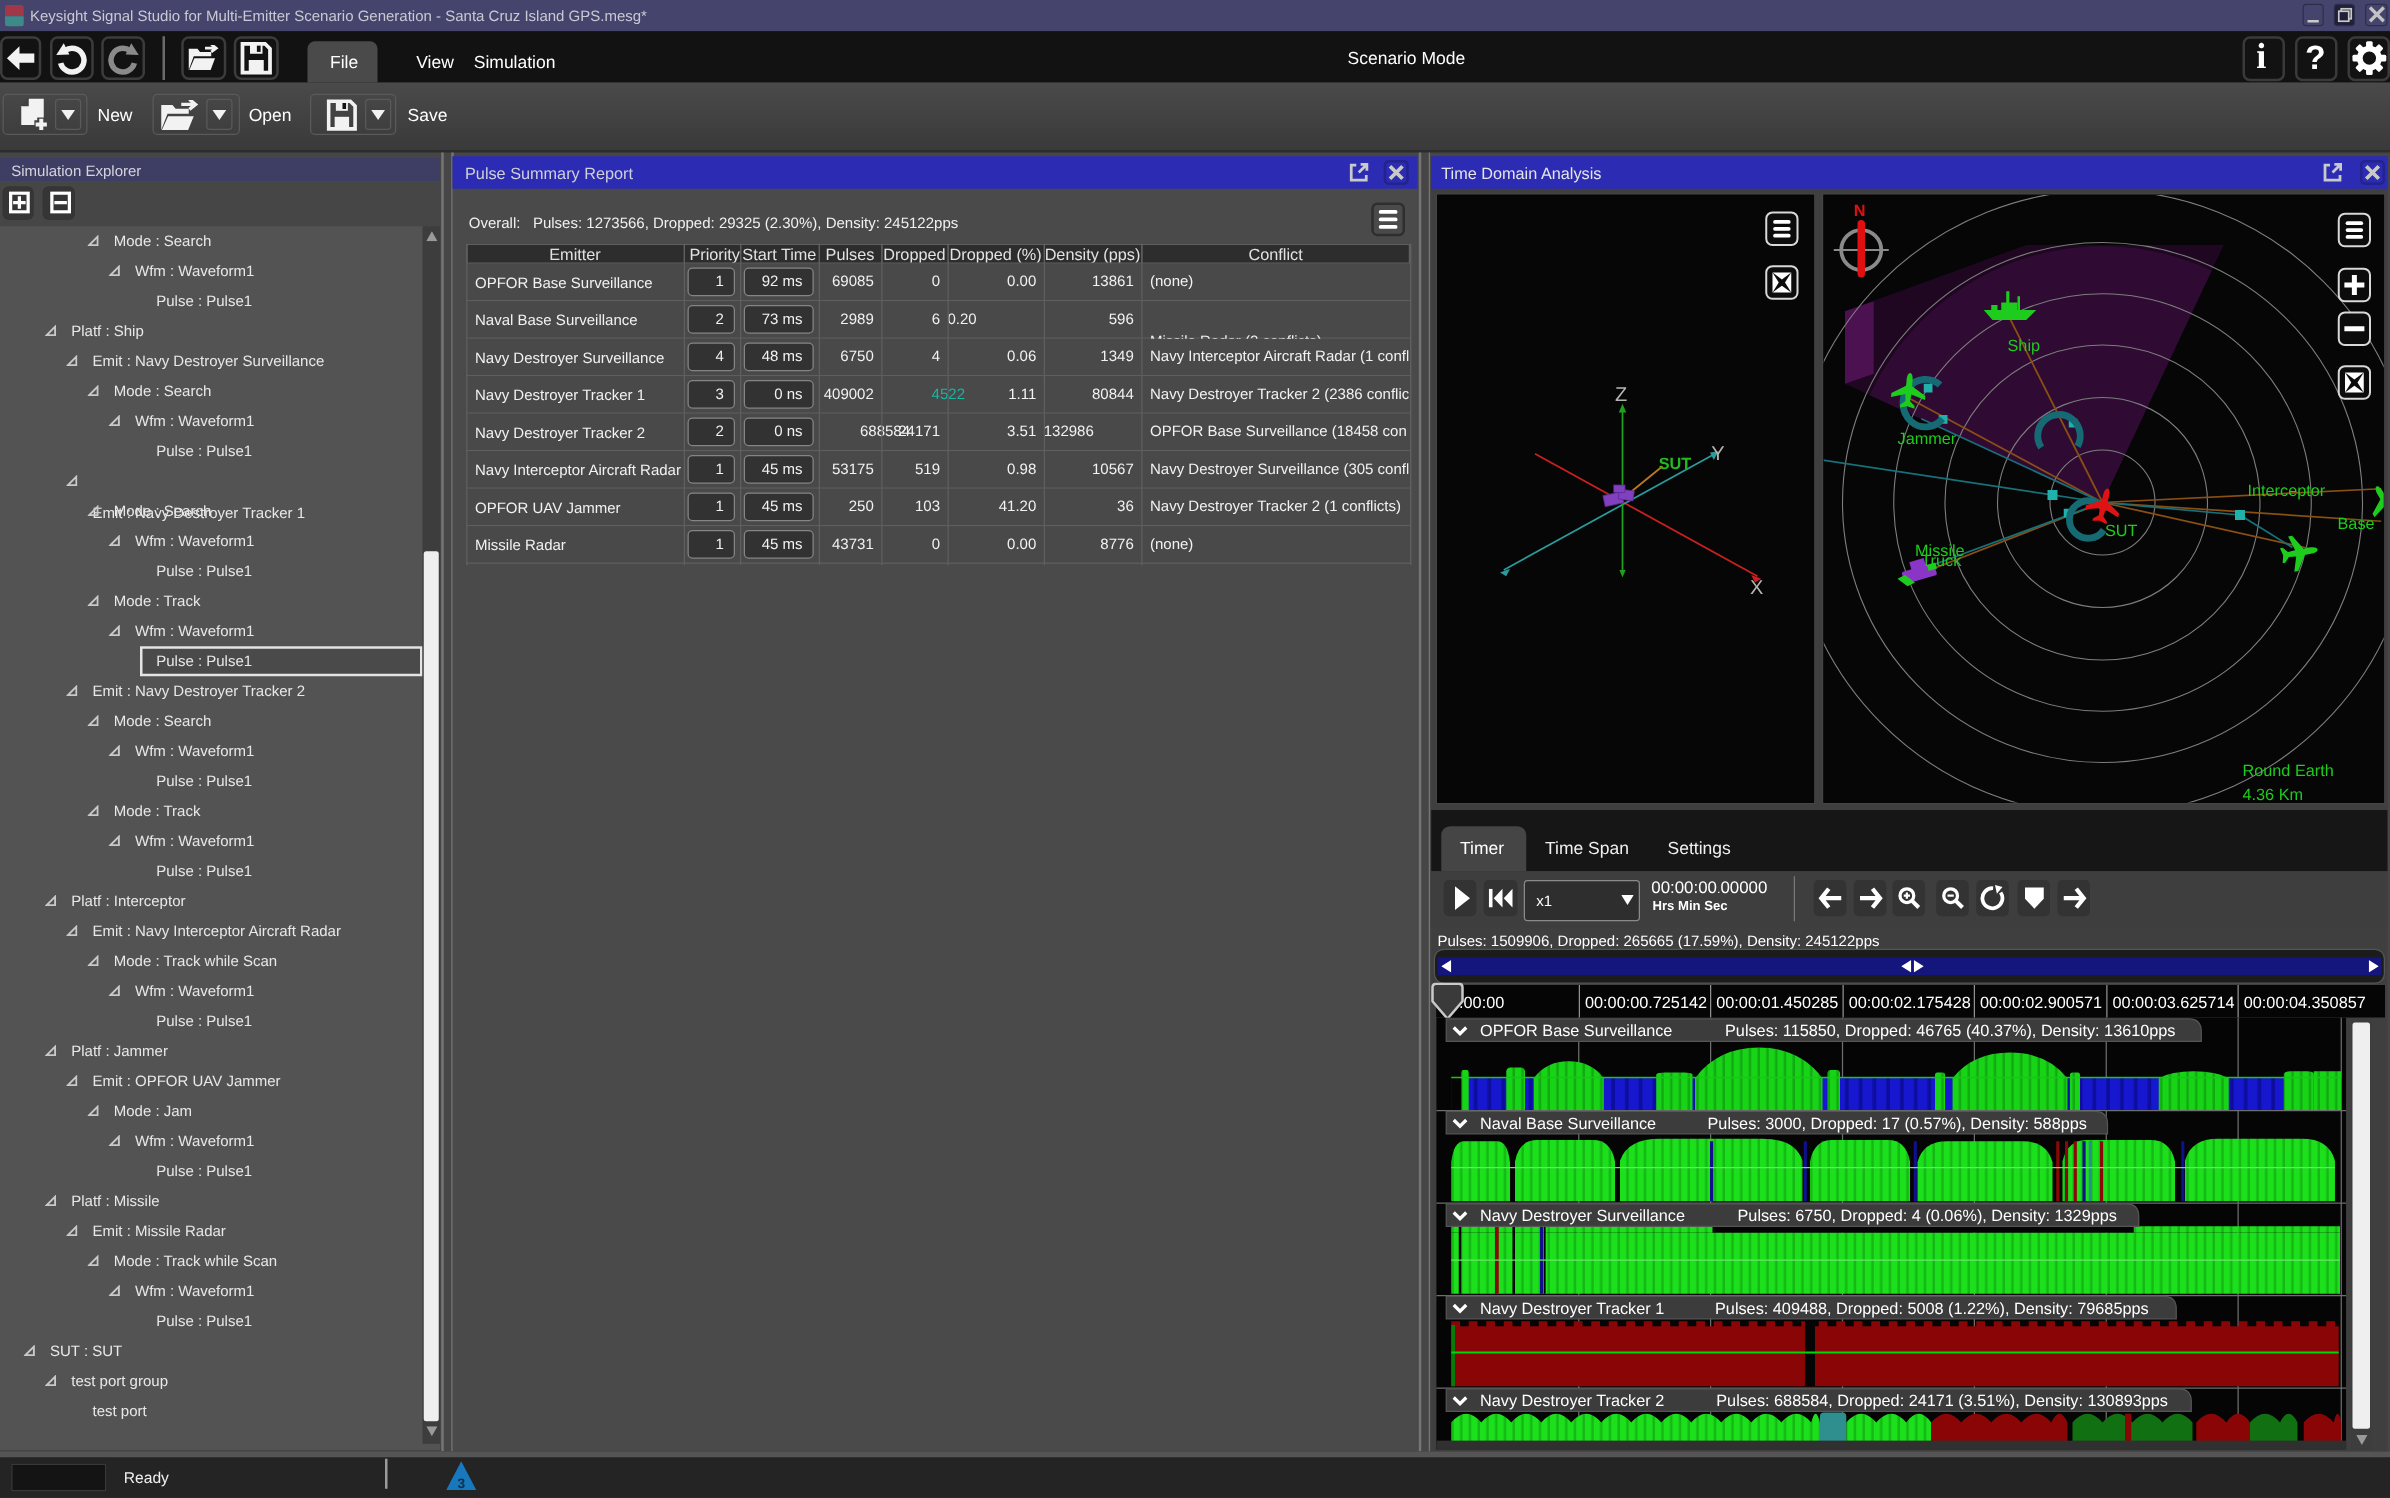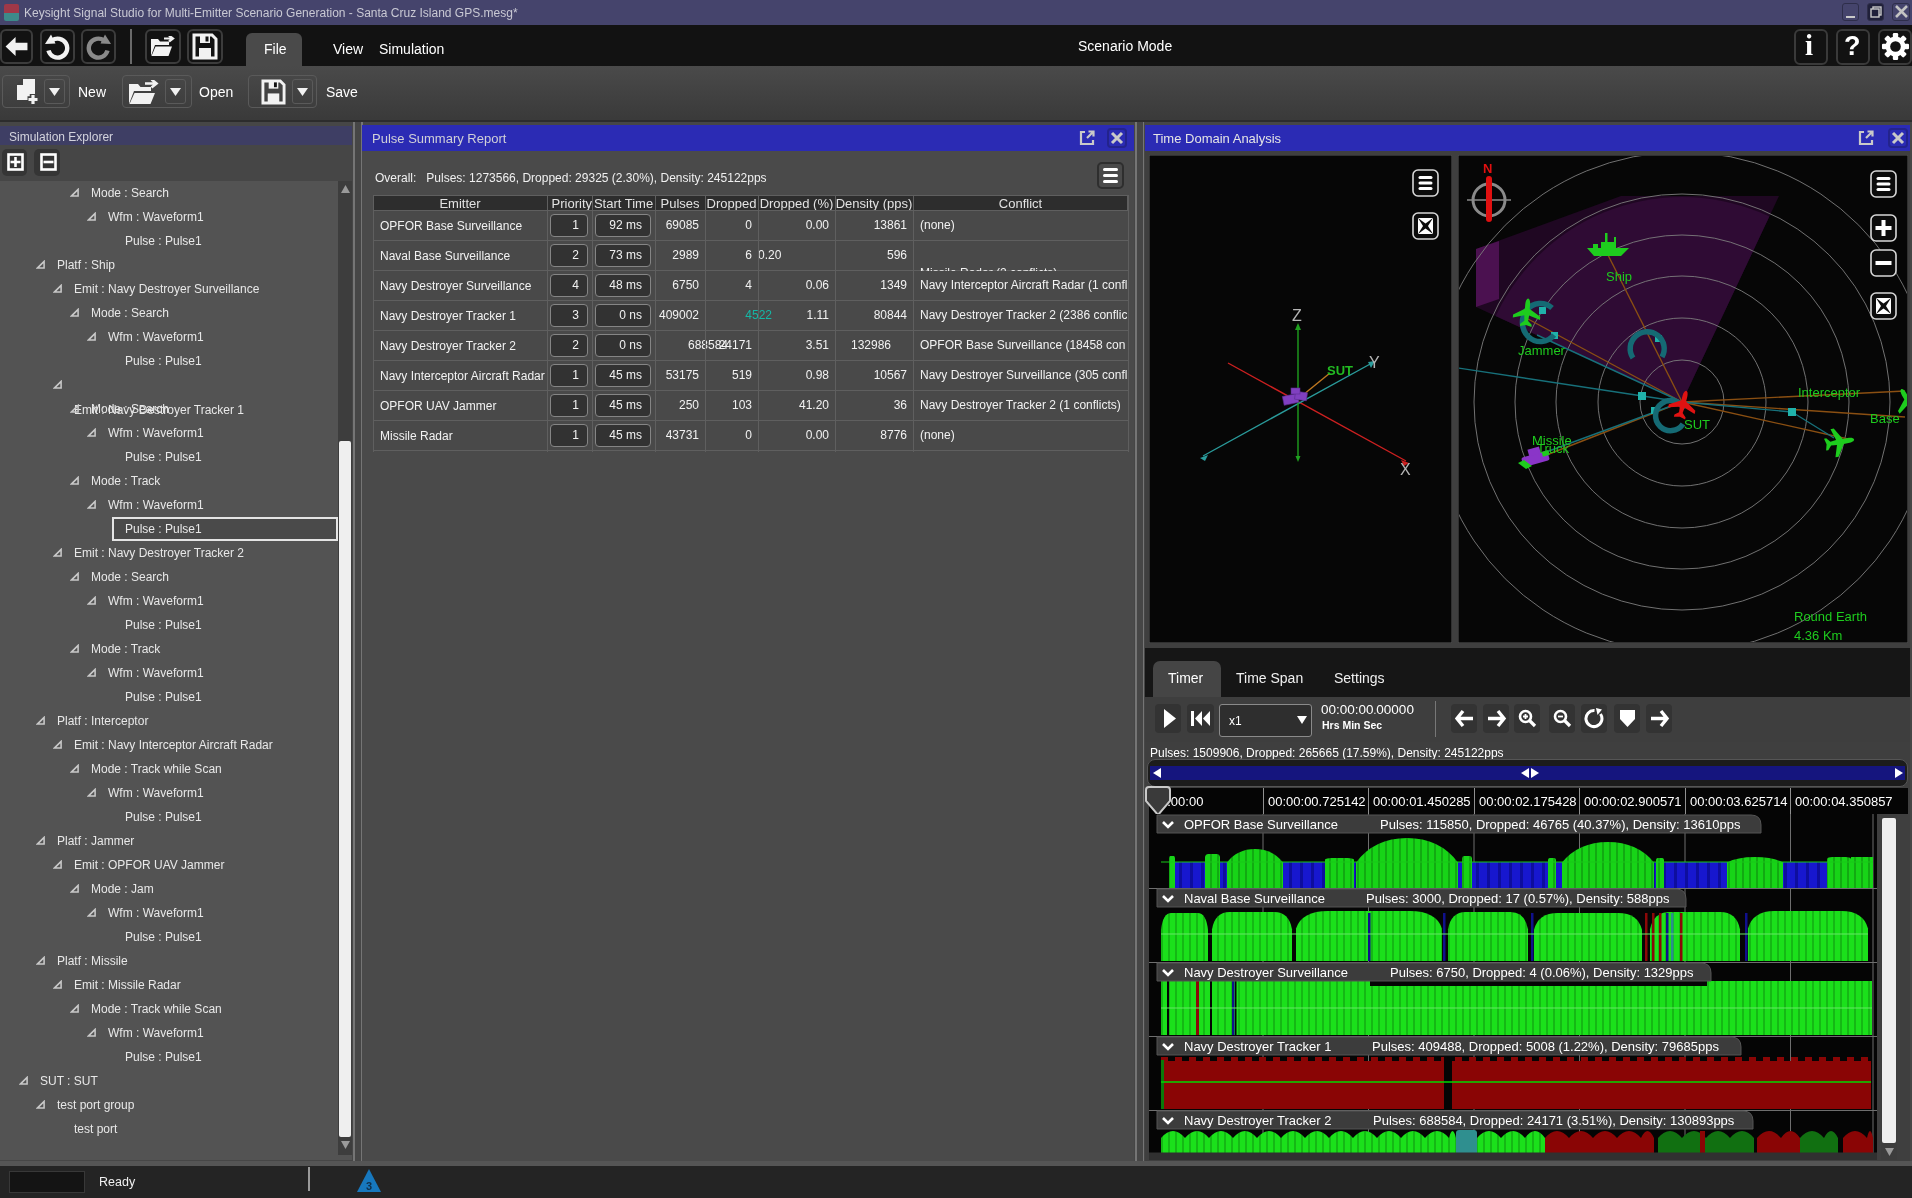--- a/index.html
+++ b/index.html
@@ -361,21 +361,21 @@
 <div class="abs" style="left:758px;top:308px;width:71px;color:#f2f2f2;font-size:12px;text-align:right;">1.11</div>
 <div class="abs" style="left:835px;top:308px;width:72px;color:#f2f2f2;font-size:12px;text-align:right;">80844</div>
 <div class="abs" style="left:920px;top:308px;width:207px;color:#f2f2f2;font-size:12px;white-space:nowrap;overflow:hidden;">Navy Destroyer Tracker 2 (2386 conflic</div>
 <div class="abs" style="left:373px;top:331px;width:755px;height:30px;background:#494949;border-bottom:1px solid #5f5f5f;"></div>
 <div class="abs" style="left:380px;top:339px;color:#f2f2f2;font-size:12px;white-space:nowrap;">Navy Destroyer Tracker 2</div>
 <div class="abs" style="left:550px;top:334px;width:38px;height:23px;background:#323232;border:1px solid #858585;border-radius:4px;color:#f2f2f2;font-size:12px;text-align:right;line-height:21px;padding-right:8px;">2</div>
 <div class="abs" style="left:595px;top:334px;width:56px;height:23px;background:#323232;border:1px solid #858585;border-radius:4px;color:#f2f2f2;font-size:12px;text-align:right;line-height:21px;padding-right:8px;">0 ns</div>
 <div class="abs" style="left:655px;top:338px;width:44px;color:#f2f2f2;font-size:12px;text-align:right;padding-left:33px;">688584</div>
 <div class="abs" style="left:705px;top:338px;width:47px;color:#f2f2f2;font-size:12px;text-align:right;">24171</div>
 <div class="abs" style="left:758px;top:338px;width:71px;color:#f2f2f2;font-size:12px;text-align:right;">3.51</div>
-<div class="abs" style="left:835px;top:338px;width:72px;color:#f2f2f2;font-size:12px;text-align:center;">132986</div>
+<div class="abs" style="left:835px;top:338px;width:72px;color:#f2f2f2;font-size:12px;text-align:left;">132986</div>
 <div class="abs" style="left:920px;top:338px;width:207px;color:#f2f2f2;font-size:12px;white-space:nowrap;overflow:hidden;">OPFOR Base Surveillance (18458 con</div>
 <div class="abs" style="left:373px;top:361px;width:755px;height:30px;background:#494949;border-bottom:1px solid #5f5f5f;"></div>
 <div class="abs" style="left:380px;top:369px;color:#f2f2f2;font-size:12px;white-space:nowrap;">Navy Interceptor Aircraft Radar</div>
 <div class="abs" style="left:550px;top:364px;width:38px;height:23px;background:#323232;border:1px solid #858585;border-radius:4px;color:#f2f2f2;font-size:12px;text-align:right;line-height:21px;padding-right:8px;">1</div>
 <div class="abs" style="left:595px;top:364px;width:56px;height:23px;background:#323232;border:1px solid #858585;border-radius:4px;color:#f2f2f2;font-size:12px;text-align:right;line-height:21px;padding-right:8px;">45 ms</div>
 <div class="abs" style="left:655px;top:368px;width:44px;color:#f2f2f2;font-size:12px;text-align:right;">53175</div>
 <div class="abs" style="left:705px;top:368px;width:47px;color:#f2f2f2;font-size:12px;text-align:right;">519</div>
 <div class="abs" style="left:758px;top:368px;width:71px;color:#f2f2f2;font-size:12px;text-align:right;">0.98</div>
 <div class="abs" style="left:835px;top:368px;width:72px;color:#f2f2f2;font-size:12px;text-align:right;">10567</div>
 <div class="abs" style="left:920px;top:368px;width:207px;color:#f2f2f2;font-size:12px;white-space:nowrap;overflow:hidden;">Navy Destroyer Surveillance (305 confl</div>

